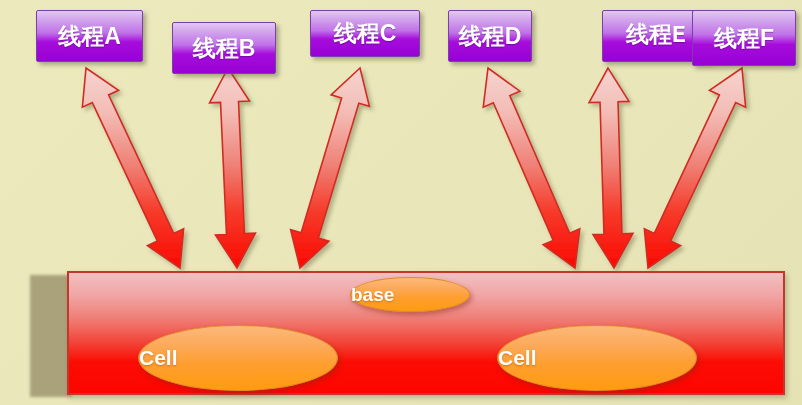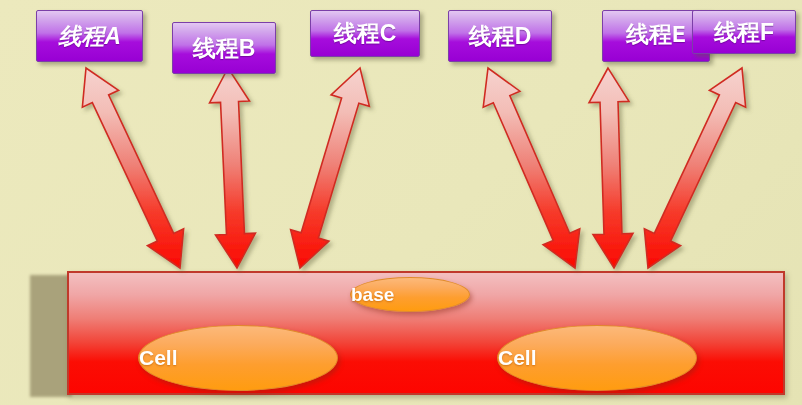--- a/index.html
+++ b/index.html
@@ -151,36 +151,36 @@
     <g id="arrow-group" filter="url(#ashadow)">
         <polygon points="86.00,68.00 82.36,107.28 92.32,102.60 157.39,241.06 147.44,245.74 180.00,268.00 183.64,228.72 173.68,233.40 108.61,94.94 118.56,90.26" fill="url(#agrad)" stroke="#d02c22" stroke-width="1.6" stroke-linejoin="miter"></polygon>
         <polygon points="228.00,68.00 209.55,102.86 220.54,102.37 226.48,234.44 215.49,234.93 237.00,268.00 255.45,233.14 244.46,233.63 238.52,101.56 249.51,101.07" fill="url(#agrad)" stroke="#d02c22" stroke-width="1.6" stroke-linejoin="miter"></polygon>
         <polygon points="360.00,68.00 331.07,94.82 341.61,97.98 301.15,232.85 290.61,229.69 300.00,268.00 328.93,241.18 318.39,238.02 358.85,103.15 369.39,106.31" fill="url(#agrad)" stroke="#d02c22" stroke-width="1.6" stroke-linejoin="miter"></polygon>
         <polygon points="488.00,68.00 483.22,107.16 493.31,102.77 553.18,240.41 543.10,244.80 575.00,268.00 579.78,228.84 569.69,233.23 509.82,95.59 519.90,91.20" fill="url(#agrad)" stroke="#d02c22" stroke-width="1.6" stroke-linejoin="miter"></polygon>
         <polygon points="608.00,68.00 589.03,102.58 600.02,102.25 603.98,234.29 592.99,234.62 614.00,268.00 632.97,233.42 621.98,233.75 618.02,101.71 629.01,101.38" fill="url(#agrad)" stroke="#d02c22" stroke-width="1.6" stroke-linejoin="miter"></polygon>
         <polygon points="742.00,68.00 709.44,90.26 719.39,94.94 654.32,233.40 644.36,228.72 648.00,268.00 680.56,245.74 670.61,241.06 735.68,102.60 745.64,107.28" fill="url(#agrad)" stroke="#d02c22" stroke-width="1.6" stroke-linejoin="miter"></polygon>
       </g>
   </svg>
 
-  <div class="thread-box" style="left:36px;  top:10px; width:107px; height:52px;font-style:italic;">
+  <div class="thread-box" style="left:36px;  top:10px; width:107px; height:52px;">
     <span class="thread-label">线程A</span>
   </div>
   <div class="thread-box" style="left:172px; top:22px; width:104px; height:52px;">
     <span class="thread-label">线程B</span>
   </div>
   <div class="thread-box" style="left:310px; top:10px; width:110px; height:47px;">
     <span class="thread-label">线程C</span>
   </div>
-  <div class="thread-box" style="left:448px; top:10px; width:104px; height:52px;">
+  <div class="thread-box" style="left:448px; top:10px; width:84px; height:52px;">
     <span class="thread-label">线程D</span>
   </div>
   <div class="thread-box" style="left:602px; top:10px; width:108px; height:52px;font-family:Liberation Mono, monospace;">
     <span class="thread-label">线程E</span>
   </div>
-  <div class="thread-box" style="left:692px; top:10px; width:104px; height:44px;">
+  <div class="thread-box" style="left:692px; top:10px; width:104px; height:56px;">
     <span class="thread-label">线程F</span>
   </div>
 
   <div class="ellipse" id="ellipse-base">
     <span class="ellipse-label">base</span>
   </div>
 
 
   <div class="ellipse" id="ellipse-cell-left">
     <span class="ellipse-label">Cell</span>

